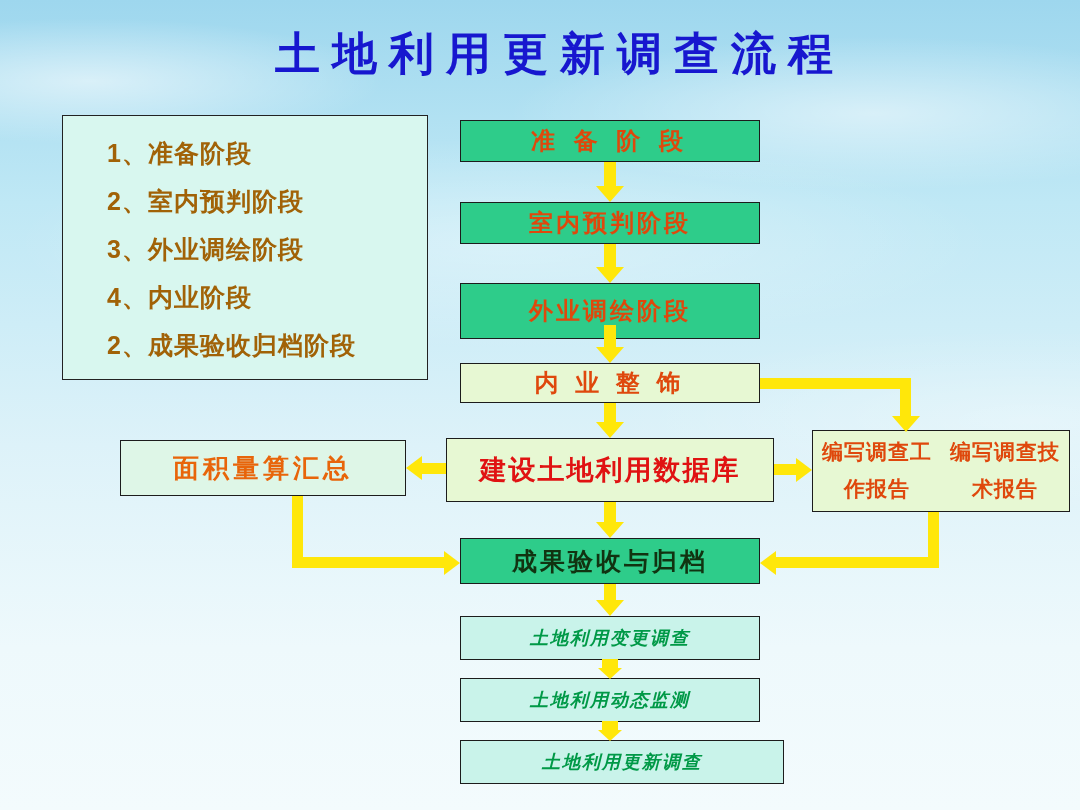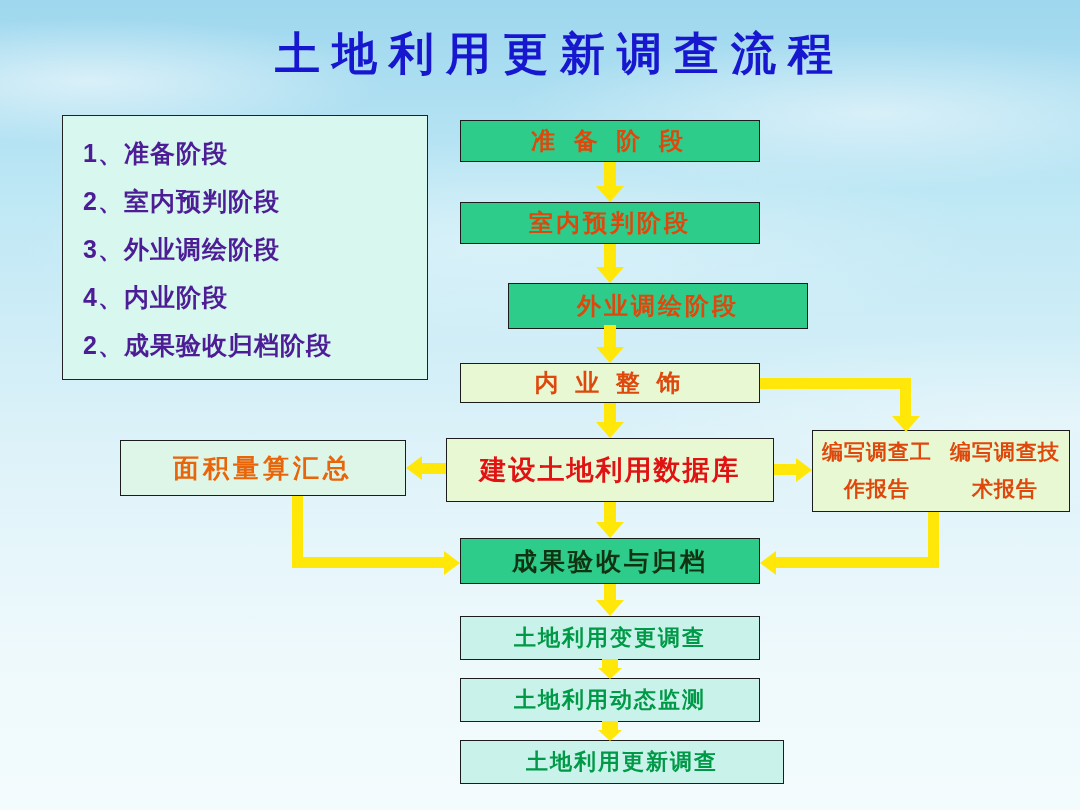--- a/index.html
+++ b/index.html
@@ -18,36 +18,36 @@
     position:absolute;left:0;right:0;top:24px;text-align:center;
     font-family:"Liberation Serif","DejaVu Serif",serif;
     font-size:45px;font-weight:bold;color:#1717cf;letter-spacing:12px;
   }
   .legend{
     position:absolute;left:62px;top:115px;width:366px;height:265px;
     background:#d8f7ef;border:1px solid #222;box-sizing:border-box;
     padding:22px 0 0 20px;
   }
   .legend-item{
-    font-size:25px;line-height:30px;margin-bottom:18px;color:#4c1d95;
-    font-weight:600;letter-spacing:1px;
+    font-size:25px;line-height:30px;margin-bottom:18px;color:#a16207;
+    font-weight:600;letter-spacing:1px;margin-left:24px;
   }
   .box{
     position:absolute;box-sizing:border-box;border:1px solid #1c1c1c;
     display:flex;align-items:center;justify-content:center;
     font-weight:bold;text-align:center;
   }
   .green{background:#2ecc8a;color:#df480c;}
   .pale{background:#e7f8d3;color:#df480c;}
   .cyan{background:#c9f3ea;color:#009947;}
   .fs24{font-size:24px;}
   .ls3{letter-spacing:3px;}
   .db{font-size:27px;color:#e01212;letter-spacing:2px;}
   .accept{font-size:25px;color:#113311;letter-spacing:3px;}
-  .bottom-label{font-size:22px;letter-spacing:2px;}
+  .bottom-label{font-size:18px;letter-spacing:2px;font-style:italic;}
   .area{font-size:26px;color:#e8650a;letter-spacing:4px;}
   .report{flex-direction:row;font-size:21px;line-height:1.75;letter-spacing:1px;}
   .shaft{position:absolute;background:#ffe70a;}
   .head-down{position:absolute;width:0;height:0;
     border-left:14px solid transparent;border-right:14px solid transparent;
     border-top:16px solid #ffe70a;}
   .head-down-sm{position:absolute;width:0;height:0;
     border-left:12px solid transparent;border-right:12px solid transparent;
     border-top:11px solid #ffe70a;}
   .head-right{position:absolute;width:0;height:0;
@@ -69,21 +69,21 @@
     <div class="legend-item">2、室内预判阶段</div>
     <div class="legend-item">3、外业调绘阶段</div>
     <div class="legend-item">4、内业阶段</div>
     <div class="legend-item">2、成果验收归档阶段</div>
   </div>
 
   <div class="box green fs24" style="left:460px;top:120px;width:300px;height:42px;letter-spacing:6px;">准 备 阶 段</div>
 
   <div class="box green fs24 ls3" style="left:460px;top:202px;width:300px;height:42px;">室内预判阶段</div>
 
-  <div class="box green fs24 ls3" style="left:460px;top:283px;width:300px;height:46px;margin-left:48px;">外业调绘阶段</div>
+  <div class="box green fs24 ls3" style="left:460px;top:283px;width:300px;height:56px;">外业调绘阶段</div>
 
   <div class="box pale fs24" style="left:460px;top:363px;width:300px;height:40px;letter-spacing:5px;">内 业 整 饰</div>
 
   <div class="box pale db" style="left:446px;top:438px;width:328px;height:64px;">建设土地利用数据库</div>
 
   <div class="box green accept" style="left:460px;top:538px;width:300px;height:46px;">成果验收与归档</div>
 
   <div class="box cyan bottom-label" style="left:460px;top:616px;width:300px;height:44px;">土地利用变更调查</div>
 
   <div class="box cyan bottom-label" style="left:460px;top:678px;width:300px;height:44px;">土地利用动态监测</div>

